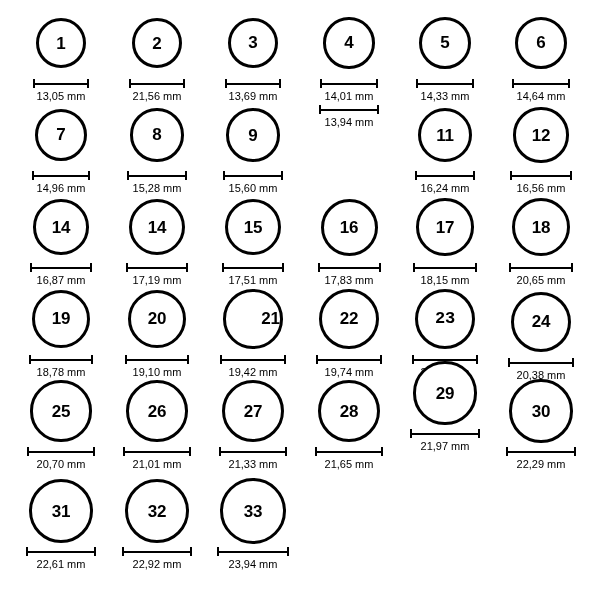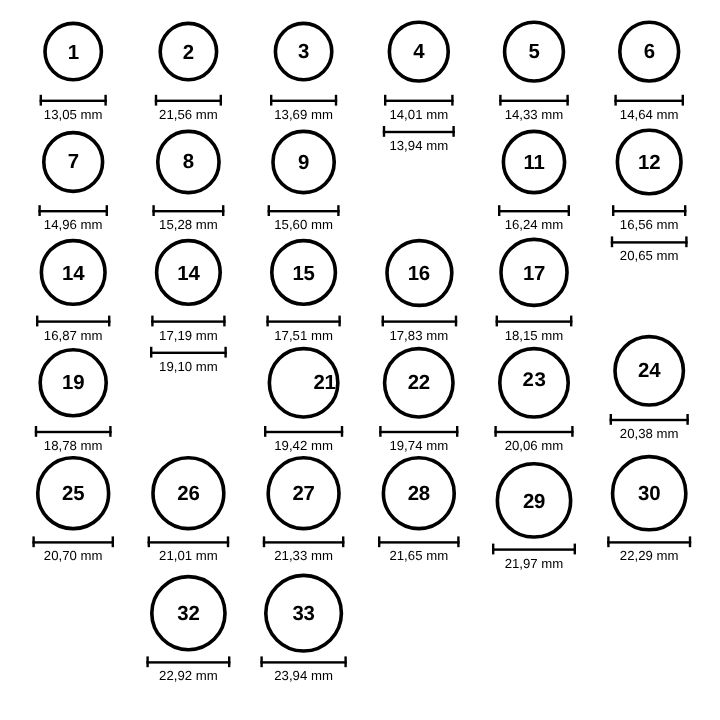--- a/index.html
+++ b/index.html
@@ -292,20 +292,25 @@
         </div>
       </div>
       <div class="measure" style="width: 63.5px;">
         <div class="bar"></div>
         <div class="tick left"></div>
         <div class="tick right"></div>
       </div>
       <div class="mm-label">18,15 mm</div>
     </div>
     <div class="size-cell" style="left: 494px; top: 194px;">
+      <div class="ring-wrap">
+        <div class="ring" style="width: 58px; height: 58px;">
+          <span class="ring-label">18</span>
+        </div>
+      </div>
       <div class="measure" style="width: 64px;">
         <div class="bar"></div>
         <div class="tick left"></div>
         <div class="tick right"></div>
       </div>
       <div class="mm-label">20,65 mm</div>
     </div>
     <div class="size-cell" style="left: 14px; top: 286px;">
       <div class="ring-wrap">
         <div class="ring" style="width: 58.4px; height: 58.4px;">
@@ -313,20 +318,25 @@
         </div>
       </div>
       <div class="measure" style="width: 64.4px;">
         <div class="bar"></div>
         <div class="tick left"></div>
         <div class="tick right"></div>
       </div>
       <div class="mm-label">18,78 mm</div>
     </div>
     <div class="size-cell" style="left: 110px; top: 286px;">
+      <div class="ring-wrap">
+        <div class="ring" style="width: 58.9px; height: 58.9px;">
+          <span class="ring-label">20</span>
+        </div>
+      </div>
       <div class="measure" style="width: 64.9px;">
         <div class="bar"></div>
         <div class="tick left"></div>
         <div class="tick right"></div>
       </div>
       <div class="mm-label">19,10 mm</div>
     </div>
     <div class="size-cell" style="left: 206px; top: 286px;">
       <div class="ring-wrap">
         <div class="ring" style="width: 59.4px; height: 59.4px; justify-content: flex-end;">
@@ -359,21 +369,21 @@
           <span class="ring-label">23</span>
         </div>
       </div>
       <div class="measure" style="width: 66.3px;">
         <div class="bar"></div>
         <div class="tick left"></div>
         <div class="tick right"></div>
       </div>
       <div class="mm-label">20,06 mm</div>
     </div>
-    <div class="size-cell" style="left: 494px; top: 276px;">
+    <div class="size-cell" style="left: 494px; top: 289px;">
       <div class="ring-wrap">
         <div class="ring" style="width: 60.8px; height: 60.8px;">
           <span class="ring-label">24</span>
         </div>
       </div>
       <div class="measure" style="width: 66.8px;">
         <div class="bar"></div>
         <div class="tick left"></div>
         <div class="tick right"></div>
       </div>
@@ -424,21 +434,21 @@
           <span class="ring-label">28</span>
         </div>
       </div>
       <div class="measure" style="width: 68.6px;">
         <div class="bar"></div>
         <div class="tick left"></div>
         <div class="tick right"></div>
       </div>
       <div class="mm-label">21,65 mm</div>
     </div>
-    <div class="size-cell" style="left: 398px; top: 384px; text-align: center;">
+    <div class="size-cell" style="left: 398px; top: 360px; text-align: center;">
       <div class="ring-wrap">
         <div class="ring" style="width: 63.1px; height: 63.1px;">
           <span class="ring-label">29</span>
         </div>
       </div>
       <div class="measure" style="width: 69.1px;">
         <div class="bar"></div>
         <div class="tick left"></div>
         <div class="tick right"></div>
       </div>
@@ -449,20 +459,33 @@
         <div class="ring" style="width: 63.6px; height: 63.6px;">
           <span class="ring-label">30</span>
         </div>
       </div>
       <div class="measure" style="width: 69.6px;">
         <div class="bar"></div>
         <div class="tick left"></div>
         <div class="tick right"></div>
       </div>
       <div class="mm-label">22,29 mm</div>
+    </div>
+    <div class="size-cell" style="left: 14px; top: 478px;">
+      <div class="ring-wrap">
+        <div class="ring" style="width: 64px; height: 64px;">
+          <span class="ring-label">31</span>
+        </div>
+      </div>
+      <div class="measure" style="width: 70px;">
+        <div class="bar"></div>
+        <div class="tick left"></div>
+        <div class="tick right"></div>
+      </div>
+      <div class="mm-label">22,61 mm</div>
     </div>
     <div class="size-cell" style="left: 110px; top: 478px;">
       <div class="ring-wrap">
         <div class="ring" style="width: 64.5px; height: 64.5px;">
           <span class="ring-label">32</span>
         </div>
       </div>
       <div class="measure" style="width: 70.5px;">
         <div class="bar"></div>
         <div class="tick left"></div>

